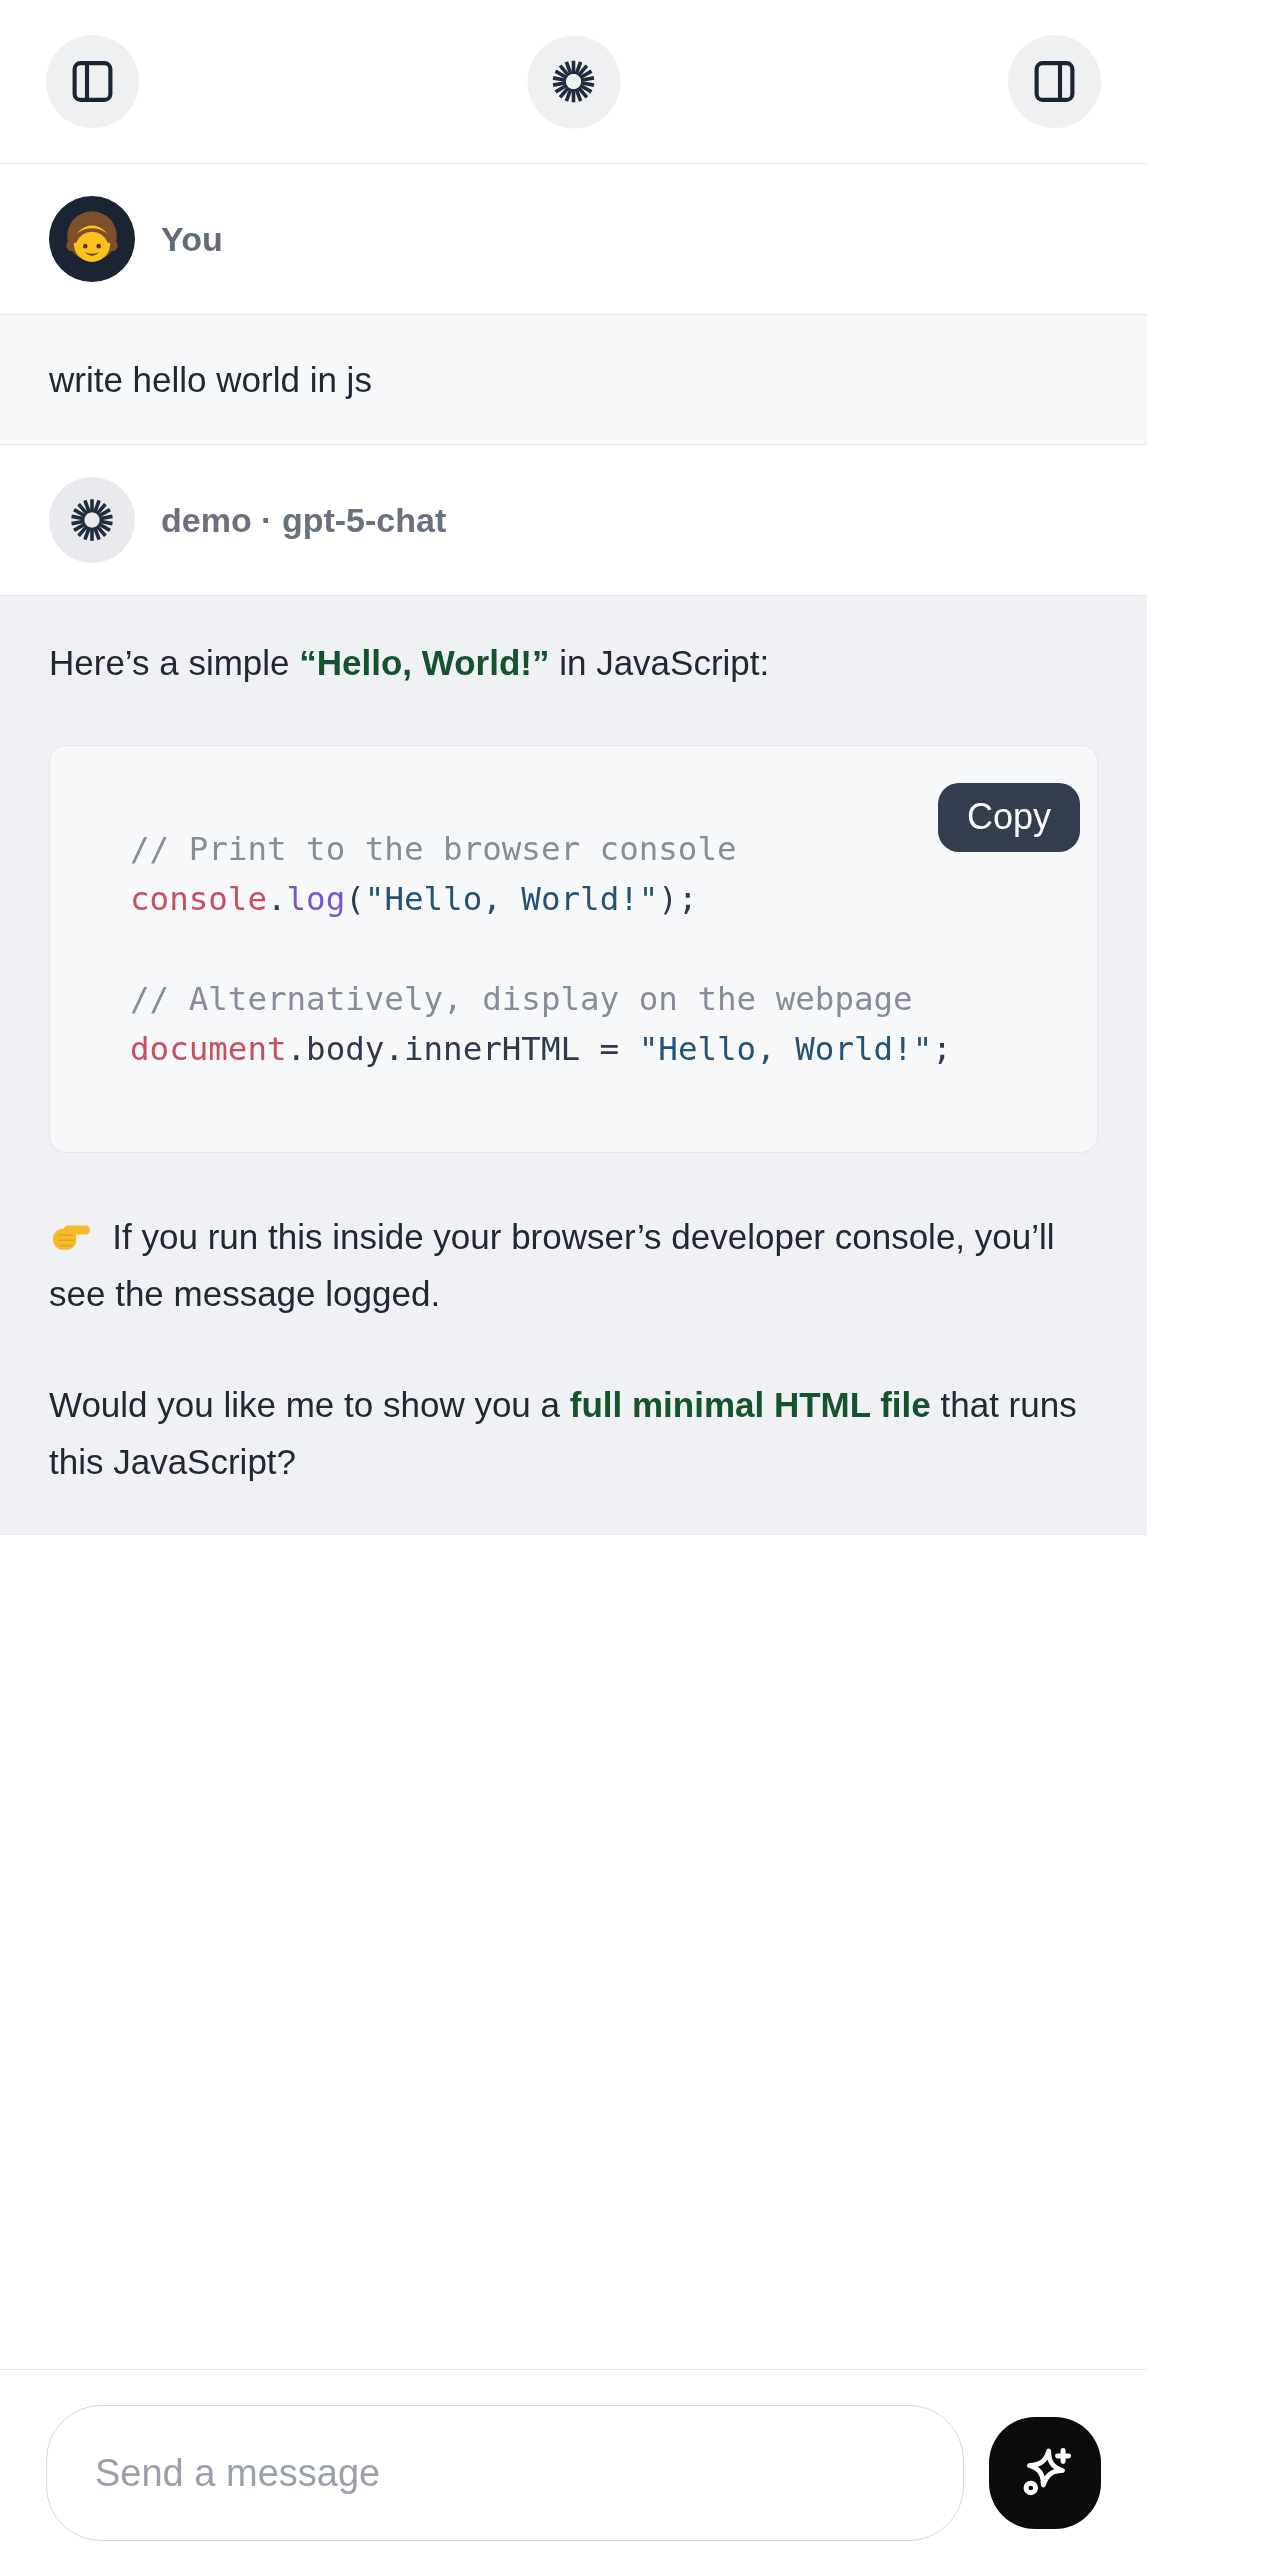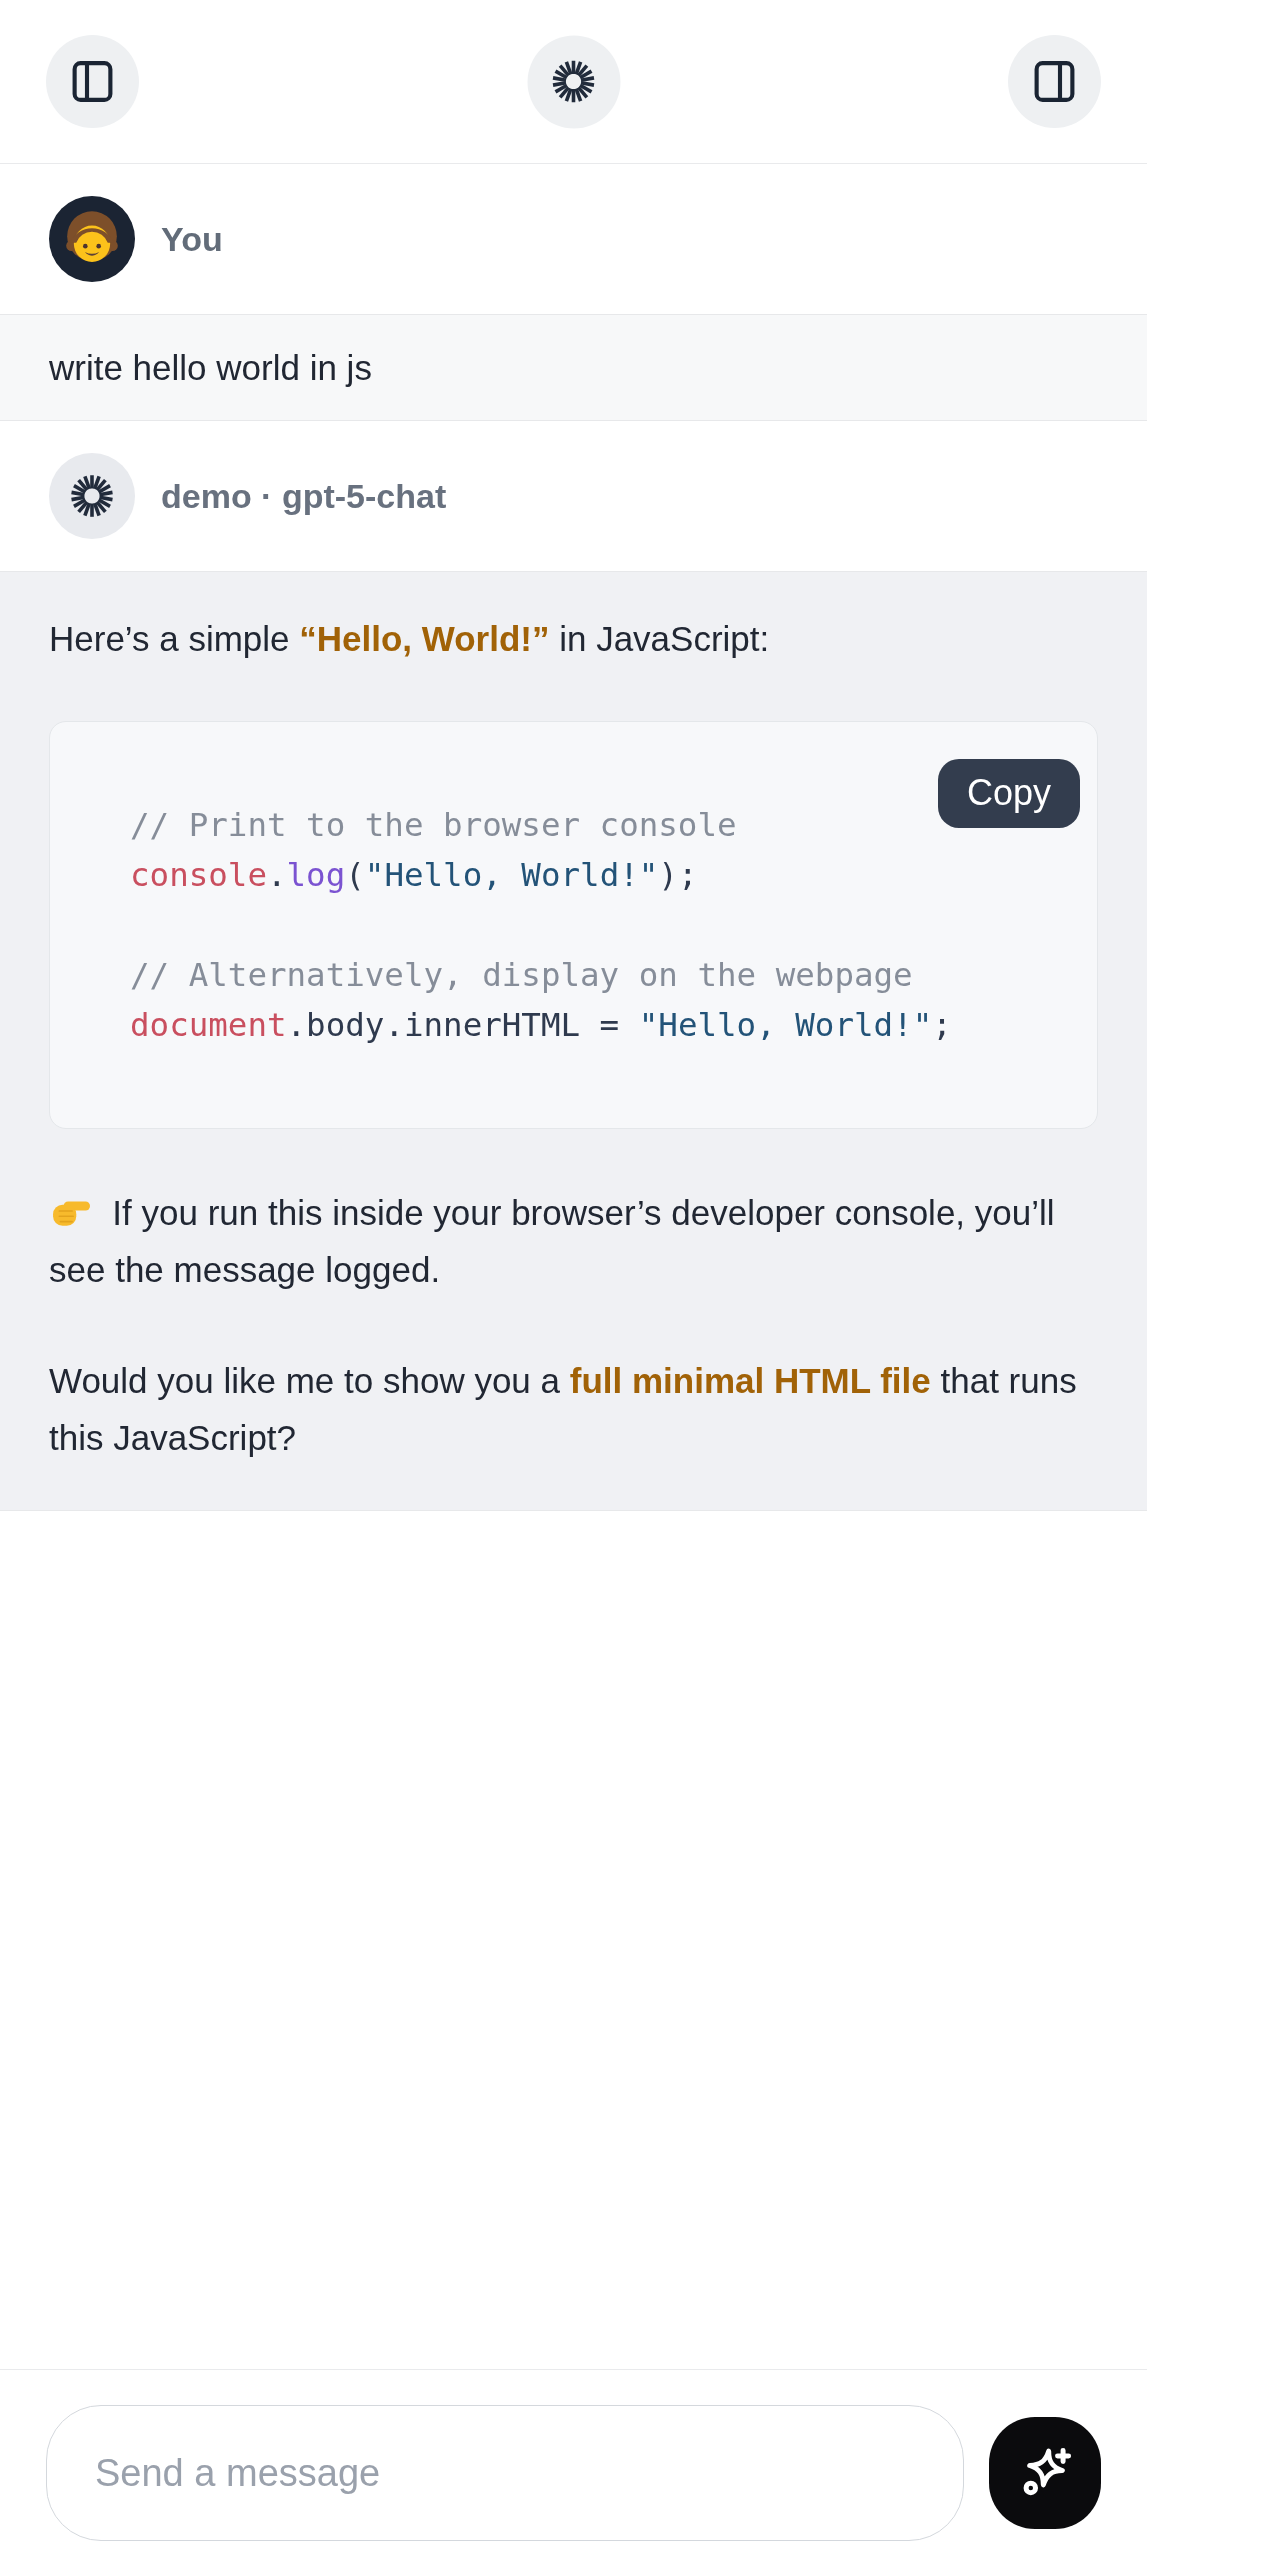--- a/index.html
+++ b/index.html
@@ -33,27 +33,27 @@
   }
   .avatar.user-avatar { background:#1b2433; }
   .avatar.assistant-avatar { background:#e8eaee; }
   .avatar svg { display:block; }
   .author-label { font-size:34px; font-weight:600; color:#626c79; }
   .author-label.model { font-weight:700; color:#68717f; }
 
   
   .band {
     border-top:1.9px solid #e7e8ea; border-bottom:1.9px solid #e7e8ea;
-    padding:24px 49px; font-size:35px; line-height:57px; color:#212733;
+    padding:36px 49px; font-size:35px; line-height:57px; color:#212733;
   }
   .user-band { background:#f7f8f9; }
   .assistant-band { background:#f0f1f4; padding:38px 49px 44px; }
   .assistant-band p { margin:0 0 54px; }
   .assistant-band p:last-child { margin-bottom:0; }
-  strong { font-weight:700; color:#a16207; }
+  strong { font-weight:700; color:#14532d; }
 
   
   .code-card {
     position:relative; background:#f7f8fa; border:1.9px solid #e4e7ea;
     border-radius:17px; margin:0 0 55px;
   }
   pre {
     margin:0; padding:78px 38px 78px 80px;
     font-family:"DejaVu Sans Mono","Liberation Mono",monospace;
     font-size:32.5px; line-height:50px; color:#333e52;

